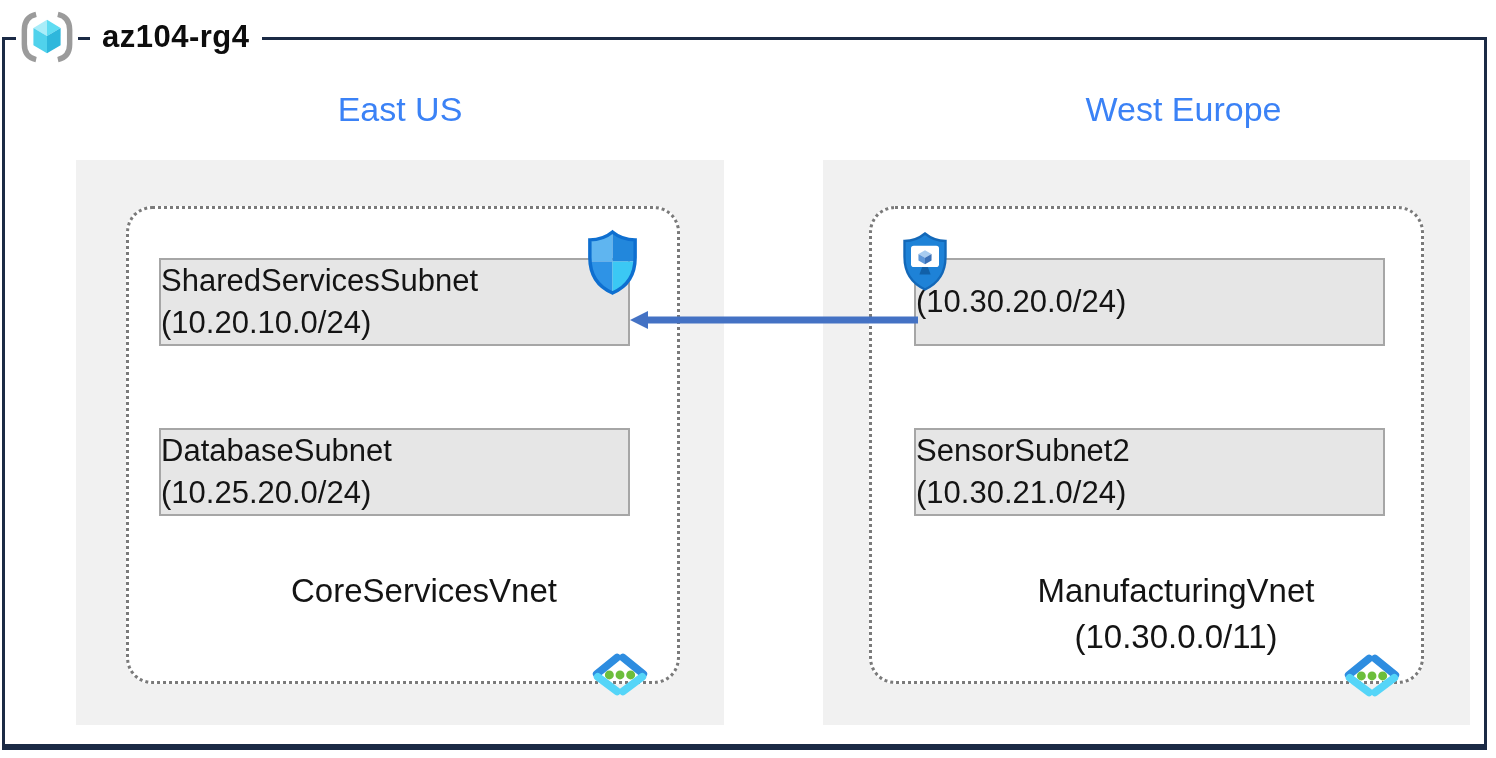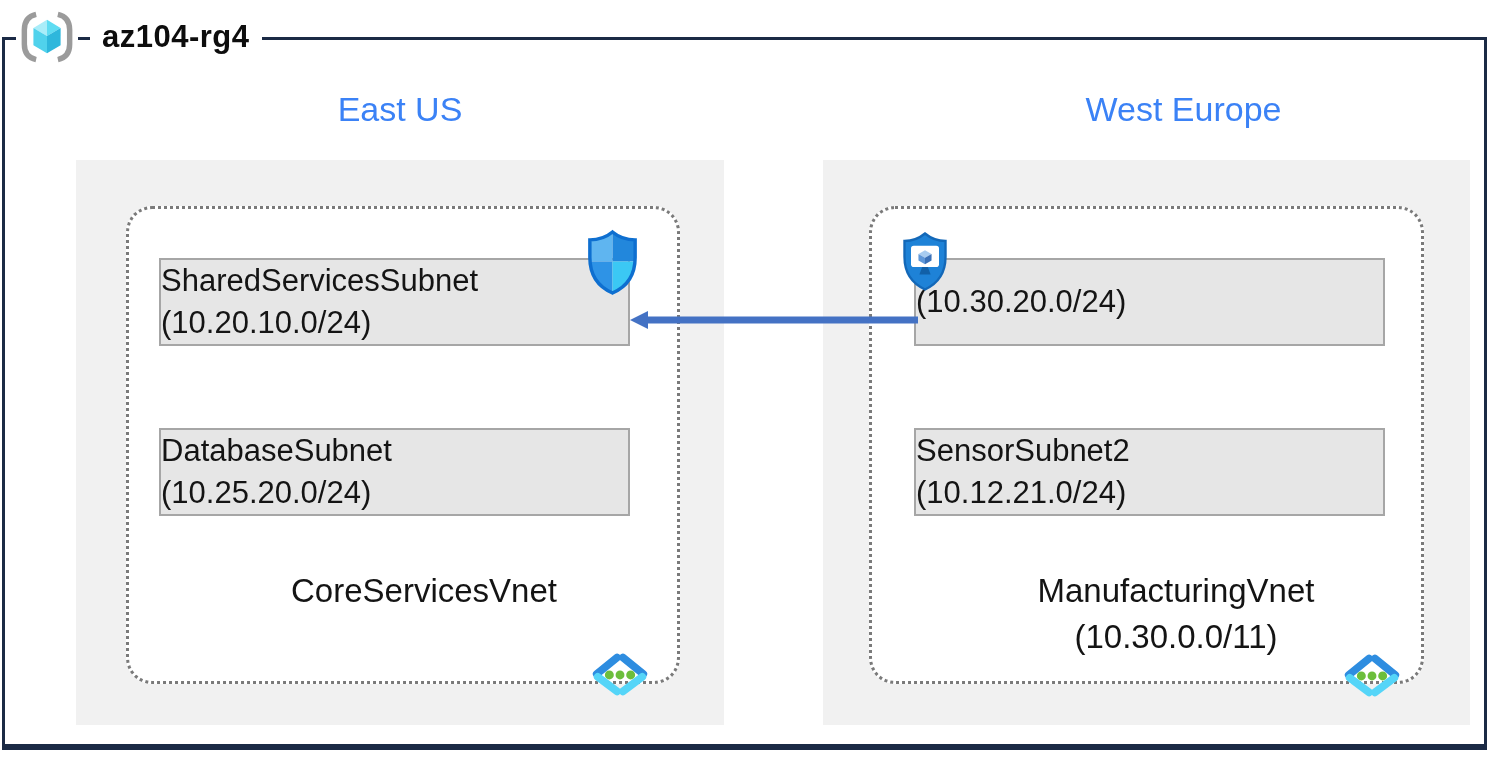--- a/index.html
+++ b/index.html
@@ -101,21 +101,21 @@
   <div class="subnet east row2">
     <span>DatabaseSubnet</span>
     <span>(10.25.20.0/24)</span>
   </div>
 
   <div class="subnet west row1">
     <span>(10.30.20.0/24)</span>
   </div>
   <div class="subnet west row2">
     <span>SensorSubnet2</span>
-    <span>(10.12.21.0/24)</span>
+    <span>(10.30.21.0/24)</span>
   </div>
 
   <div class="vnet-label east">
     <div>CoreServicesVnet</div>
   </div>
   <div class="vnet-label west">
     <div>ManufacturingVnet</div>
     <div>(10.30.0.0/11)</div>
   </div>
 

